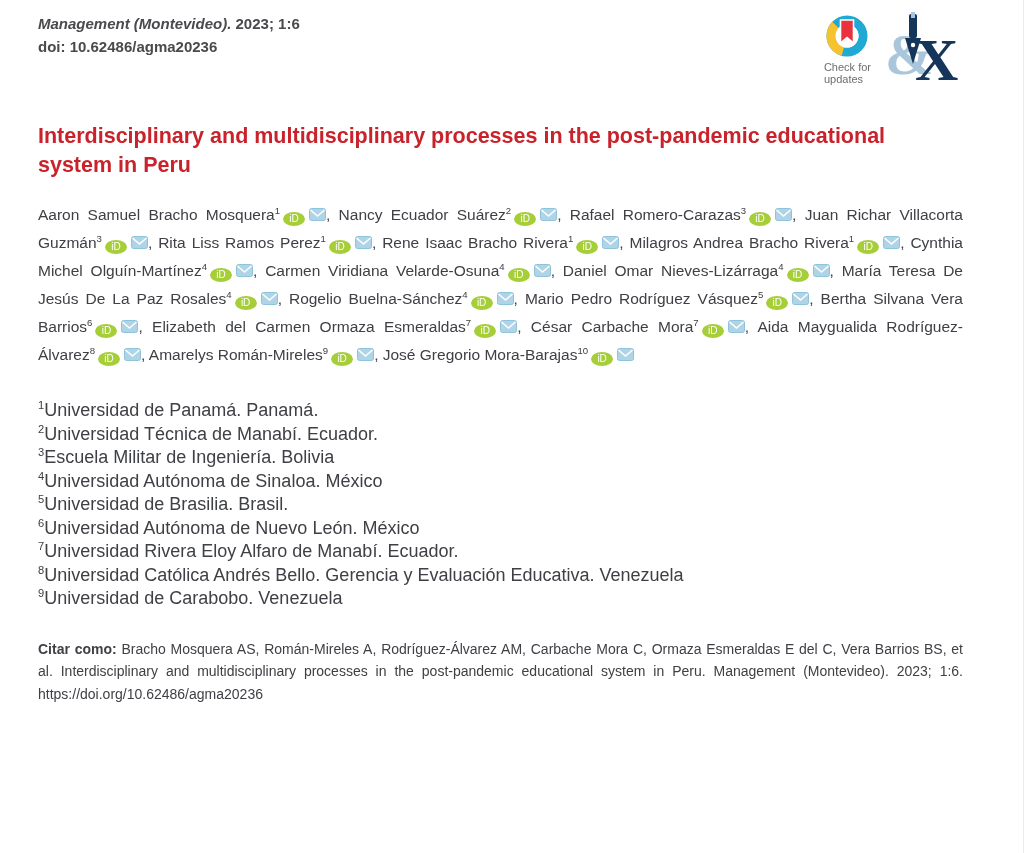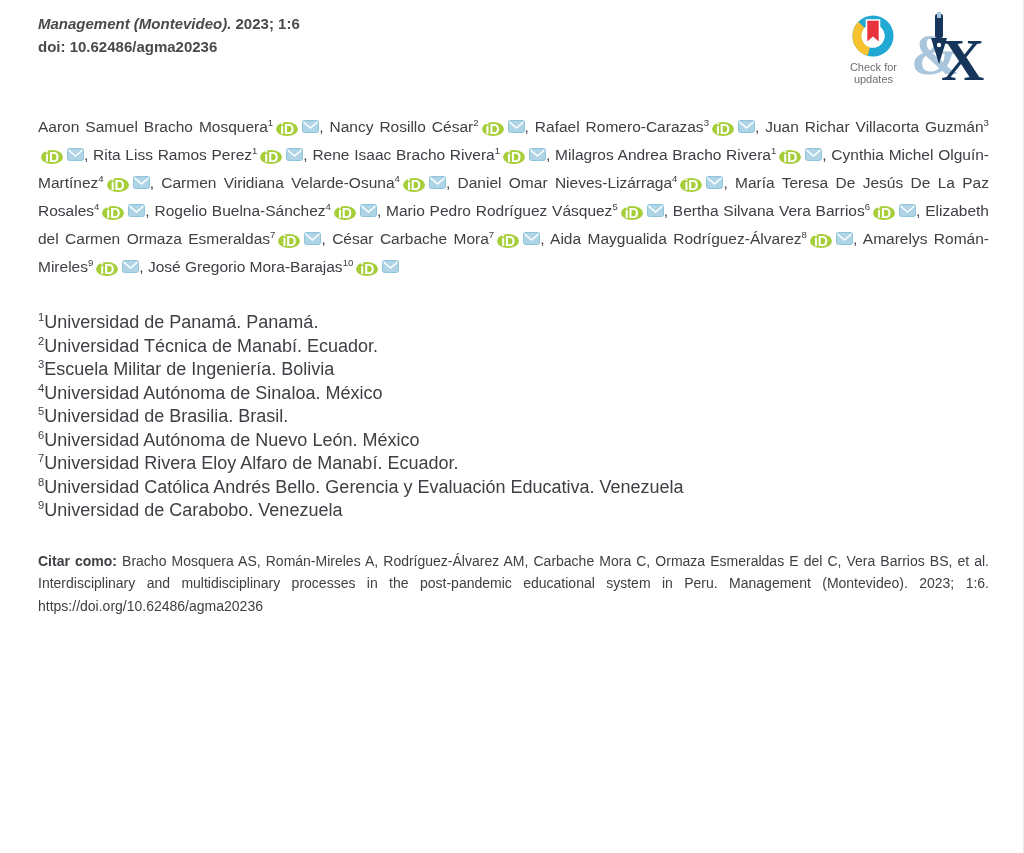--- a/index.html
+++ b/index.html
@@ -1,38 +1,38 @@
 <!DOCTYPE html>
 <html><head>
 <meta charset="utf-8">
 <style>
   html,body{margin:0;padding:0;background:#ffffff;}
   body{width:1024px;height:853px;overflow:hidden;font-family:"Liberation Sans",sans-serif;color:#3f4045;}
-  .page{box-sizing:border-box;width:1024px;height:853px;padding:12px 34px 0 38px;position:relative;background:#fff;border-right:1px solid #ececec;}
+  .page{box-sizing:border-box;width:1024px;height:853px;padding:12px 60px 0 38px;position:relative;background:#fff;border-right:1px solid #ececec;}
 
   
   .hdr{display:flex;justify-content:space-between;align-items:flex-start;}
   .journal-info{font-size:15px;line-height:23px;font-weight:700;color:#4a4a4e;}
   .journal-italic{font-style:italic;}
   .badges{display:flex;align-items:flex-start;gap:14px;margin-top:2px;}
   .crossmark{display:flex;flex-direction:column;align-items:center;cursor:pointer;}
-  .crossmark-text{font-size:11px;line-height:12px;color:#6e6e6e;text-align:center;margin-top:3px;font-weight:400;}
+  .crossmark-text{font-size:11px;line-height:12px;color:#6e6e6e;text-align:left;margin-top:3px;font-weight:400;}
   .publisher-logo{margin-top:-2px;}
 
   
   .section-label{margin-top:32px;font-size:15px;font-weight:700;color:#c9222a;letter-spacing:.2px;}
   .title-en{margin:30px 0 0 0;font-size:21.5px;line-height:29px;font-weight:700;color:#c9222a;}
   .title-es{margin:17px 0 0 0;font-size:21.5px;line-height:29px;font-weight:700;color:#3f4045;text-align:justify;}
 
   
   .authors{margin-top:21px;font-size:15.5px;line-height:28px;text-align:justify;color:#3f4045;}
   .author{white-space:normal;}
   sup{font-size:.62em;vertical-align:super;line-height:0;}
   .orcid-icon{display:inline-flex;width:22px;height:14px;border-radius:50%;background:#a6ce39;color:#fff;
-    font-size:14px;font-weight:700;align-items:center;justify-content:center;vertical-align:-2px;margin-left:3px;cursor:pointer;}
+    font-size:10px;font-weight:400;align-items:center;justify-content:center;vertical-align:-2px;margin-left:3px;cursor:pointer;}
   .mail-icon{display:inline-block;vertical-align:-1px;margin-left:4px;cursor:pointer;line-height:0;}
 
   
   .affils{margin-top:30px;font-size:18px;line-height:23.5px;color:#3f4045;}
   .affil{white-space:nowrap;}
 
   
   .cite{margin:27px 0 0 0;font-size:14px;line-height:22.5px;text-align:justify;color:#3f4045;}
   .cite-label{font-weight:700;}
 </style>
@@ -68,26 +68,27 @@
           <rect x="24" y="2" width="8" height="24" rx="2" fill="#16355a"></rect>
           <rect x="26" y="0" width="4" height="6" fill="#a9c6dc"></rect>
           <path d="M20 26 L36 26 L28 52 Z" fill="#16355a"></path>
           <circle cx="28" cy="33" r="2.2" fill="#ffffff"></circle>
         </svg>
       </div>
     </div>
   </header>
 
 
+  <h1 class="title-en">Interdisciplinary and multidisciplinary processes in the post-pandemic educational system in Peru</h1>
 
 
   <div class="authors"><span class="author"><span class="author-name">Aaron Samuel Bracho Mosquera</span><sup>1</sup><span class="orcid-icon">iD</span><span class="mail-icon"><svg width="17" height="13" viewBox="0 0 17 13">
             <rect x="0.5" y="0.5" width="16" height="12" rx="2" fill="#aed4e6" stroke="#8fc3db"></rect>
             <path d="M1.5 2 L8.5 8 L15.5 2" stroke="#ffffff" stroke-width="1.5" fill="none"></path>
-          </svg></span><span class="sep">, </span></span><span class="author"><span class="author-name">Nancy Rosillo César</span><sup>2</sup><span class="orcid-icon">iD</span><span class="mail-icon"><svg width="17" height="13" viewBox="0 0 17 13">
+          </svg></span><span class="sep">, </span></span><span class="author"><span class="author-name">Nancy Ecuador Suárez</span><sup>2</sup><span class="orcid-icon">iD</span><span class="mail-icon"><svg width="17" height="13" viewBox="0 0 17 13">
             <rect x="0.5" y="0.5" width="16" height="12" rx="2" fill="#aed4e6" stroke="#8fc3db"></rect>
             <path d="M1.5 2 L8.5 8 L15.5 2" stroke="#ffffff" stroke-width="1.5" fill="none"></path>
           </svg></span><span class="sep">, </span></span><span class="author"><span class="author-name">Rafael Romero-Carazas</span><sup>3</sup><span class="orcid-icon">iD</span><span class="mail-icon"><svg width="17" height="13" viewBox="0 0 17 13">
             <rect x="0.5" y="0.5" width="16" height="12" rx="2" fill="#aed4e6" stroke="#8fc3db"></rect>
             <path d="M1.5 2 L8.5 8 L15.5 2" stroke="#ffffff" stroke-width="1.5" fill="none"></path>
           </svg></span><span class="sep">, </span></span><span class="author"><span class="author-name">Juan Richar Villacorta Guzmán</span><sup>3</sup><span class="orcid-icon">iD</span><span class="mail-icon"><svg width="17" height="13" viewBox="0 0 17 13">
             <rect x="0.5" y="0.5" width="16" height="12" rx="2" fill="#aed4e6" stroke="#8fc3db"></rect>
             <path d="M1.5 2 L8.5 8 L15.5 2" stroke="#ffffff" stroke-width="1.5" fill="none"></path>
           </svg></span><span class="sep">, </span></span><span class="author"><span class="author-name">Rita Liss Ramos Perez</span><sup>1</sup><span class="orcid-icon">iD</span><span class="mail-icon"><svg width="17" height="13" viewBox="0 0 17 13">
             <rect x="0.5" y="0.5" width="16" height="12" rx="2" fill="#aed4e6" stroke="#8fc3db"></rect>

